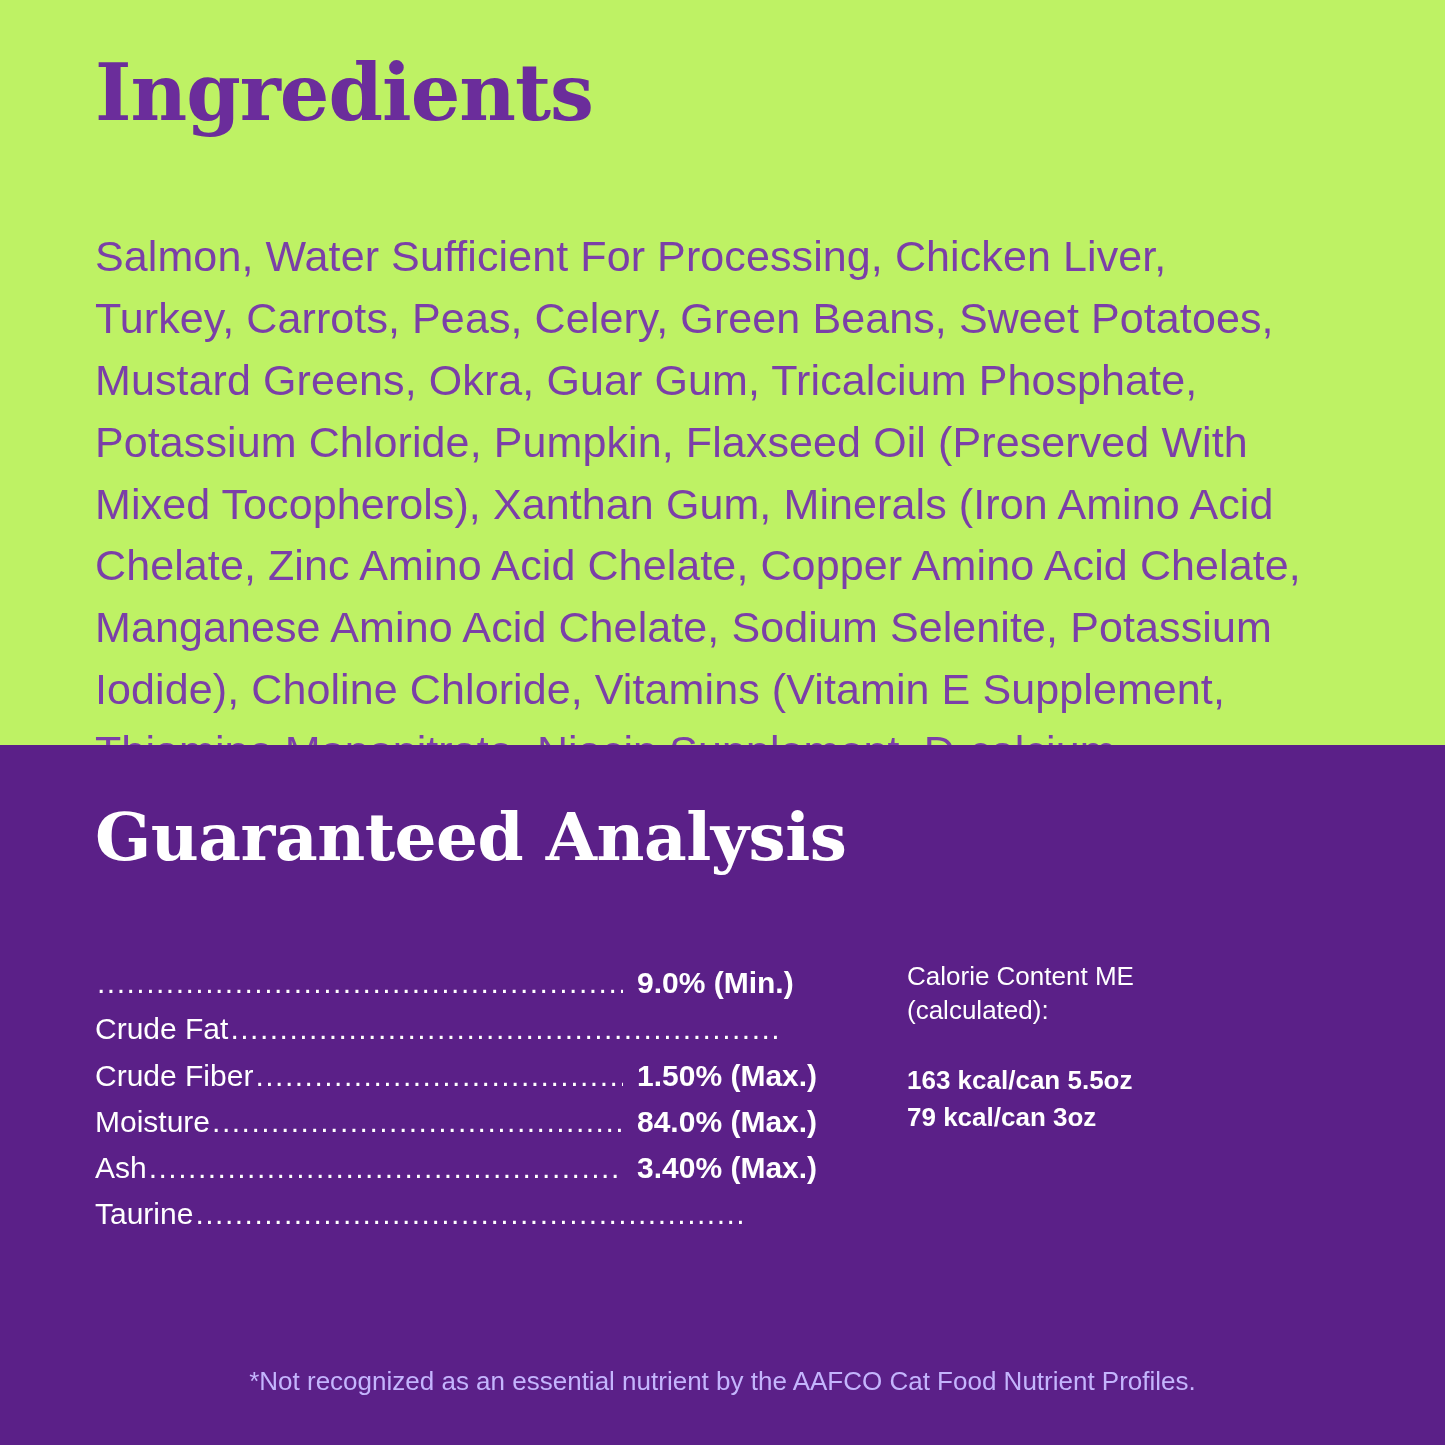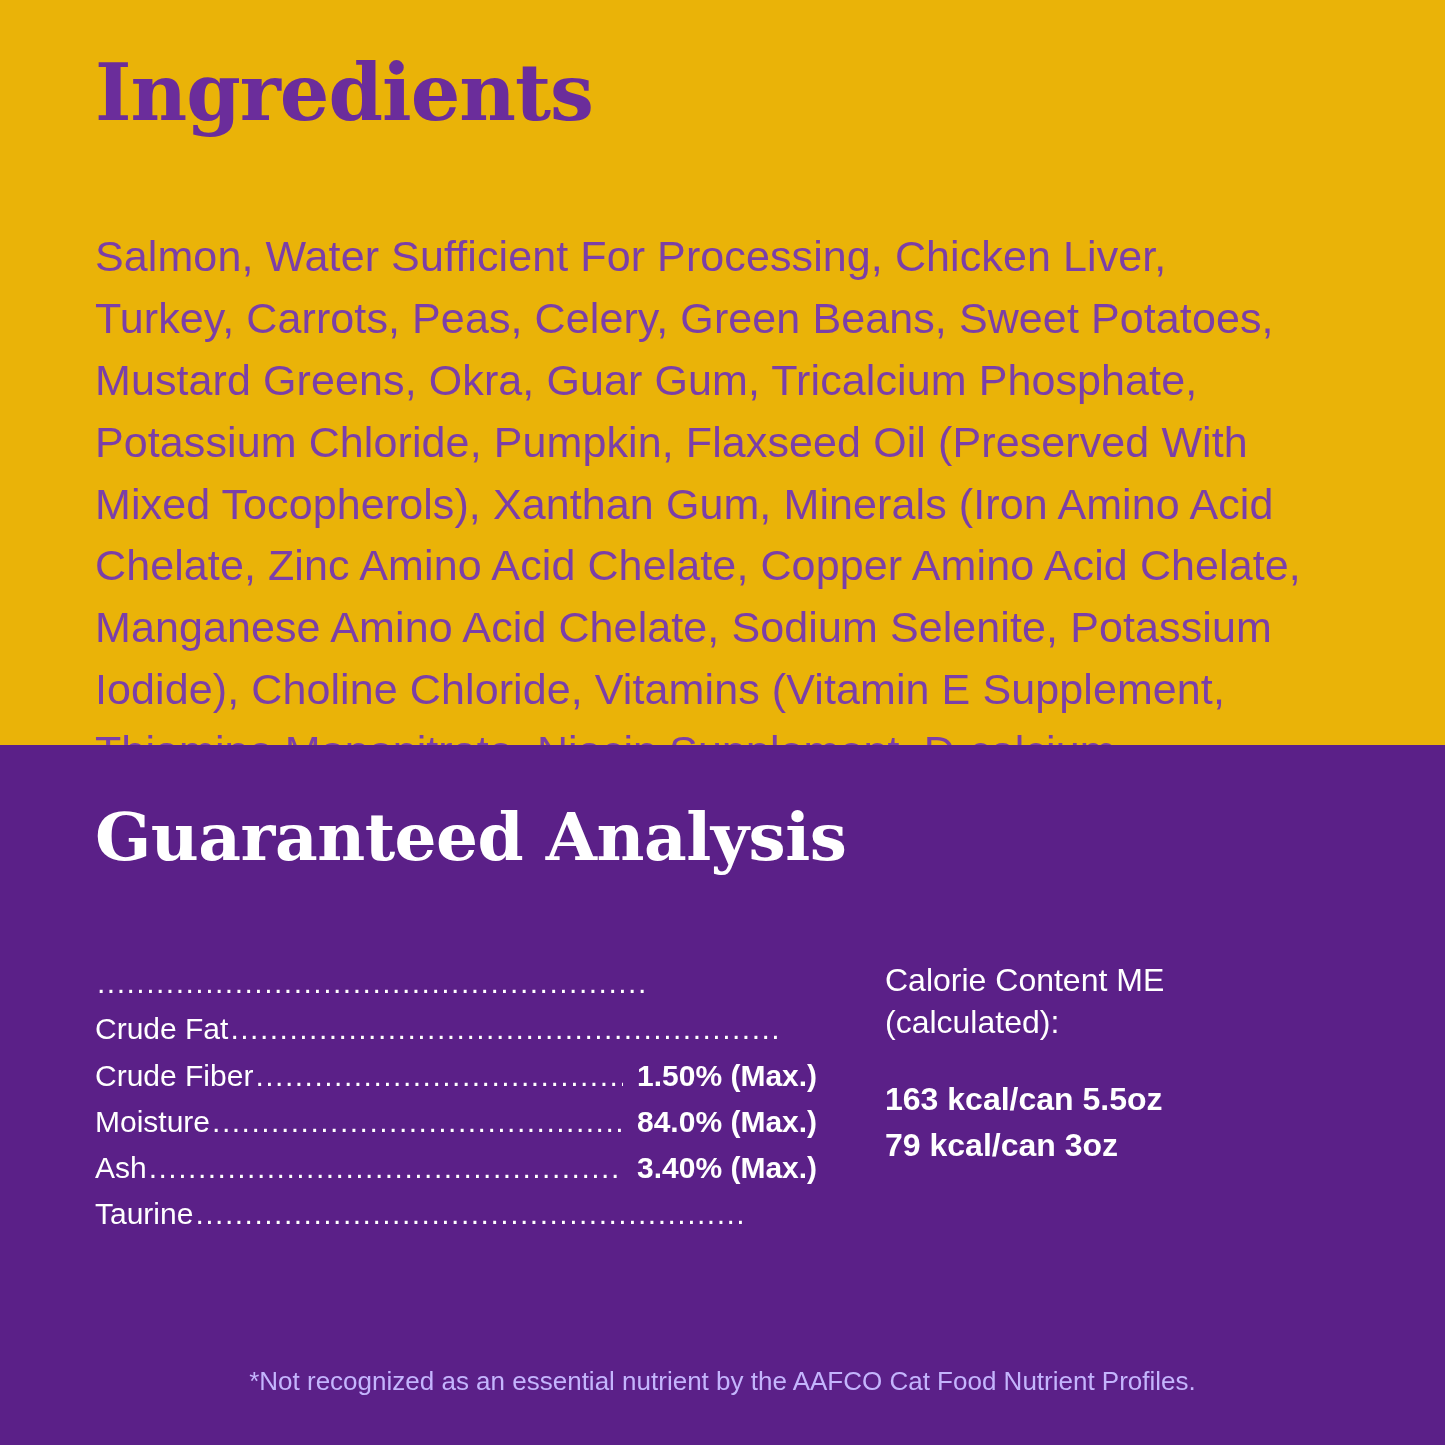--- a/index.html
+++ b/index.html
@@ -16,21 +16,21 @@
   .page {
     position: relative;
     width: 1445px;
     height: 1445px;
     display: flex;
     flex-direction: column;
   }
 
   
   .ingredients-section {
-    background: #eab308;
+    background: #bef264;
     height: 745px;
     box-sizing: border-box;
     padding: 40px 95px 0 95px;
   }
   .ingredients-title {
     color: #6b2d9b;
     font-family: "DejaVu Serif", serif;
     font-weight: bold;
     font-size: 78px;
     line-height: 1.05;
@@ -91,21 +91,22 @@
     letter-spacing: 1.5px;
   }
   .ga-value {
     flex: none;
     width: 248px;
     text-align: left;
     font-weight: bold;
     padding-left: 12px;
   }
   .calories {
-    font-size: 32px;
+    margin-left: 22px;
+    font-size: 26px;
     line-height: 1.3;
   }
   .calories-heading {
     margin-bottom: 34px;
   }
   .calories-line {
     font-weight: bold;
     line-height: 1.42;
   }
   .footnote {
@@ -131,20 +132,21 @@
 
   <section class="analysis-section">
     <h2 class="analysis-title">Guaranteed Analysis</h2>
 
     <div class="analysis-content">
 
       <div class="analysis-table">
 
         <div class="ga-row">
           <span class="ga-dots">........................................................</span>
+          <span class="ga-value">9.0% (Min.)</span>
         </div>
 
         <div class="ga-row">
           <span class="ga-label">Crude Fat</span>
           <span class="ga-dots">........................................................</span>
         </div>
 
         <div class="ga-row">
           <span class="ga-label">Crude Fiber</span>
           <span class="ga-dots">........................................................</span>

